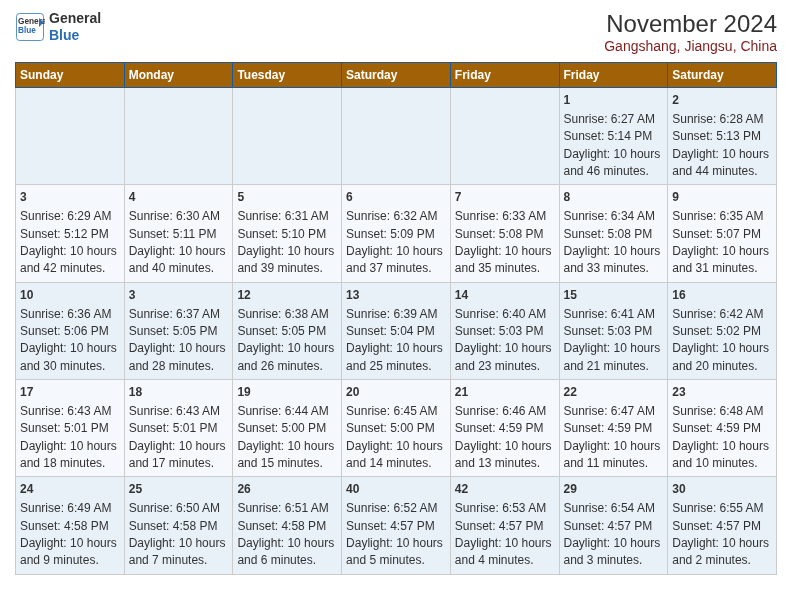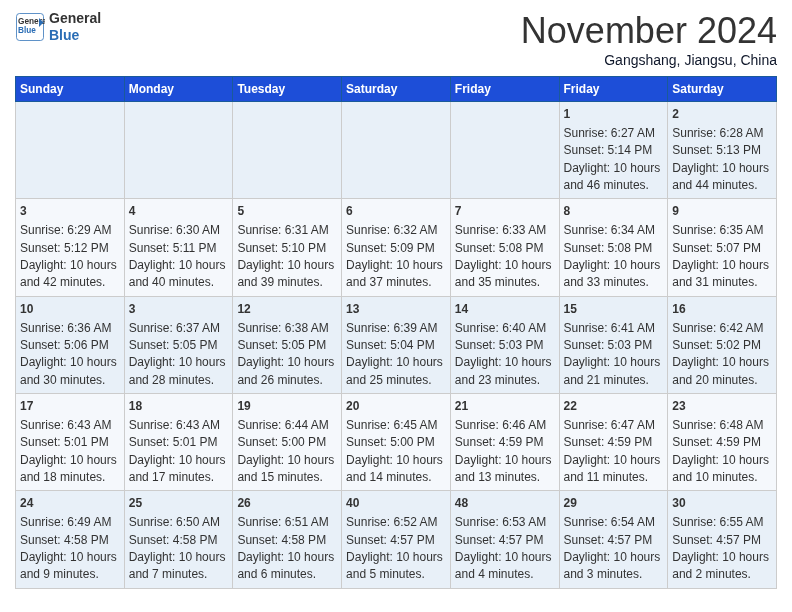--- a/index.html
+++ b/index.html
@@ -36,35 +36,35 @@
       display: block;
     }
     .logo-icon {
       width: 30px;
       height: 30px;
     }
     .title-area {
       text-align: right;
     }
     .month-title {
-      font-size: 36px;
+      font-size: 24px;
       font-weight: normal;
       color: #333;
     }
     .subtitle {
       font-size: 14px;
-      color: #0f172a;
+      color: #7f1d1d;
     }
     table {
       width: 100%;
       border-collapse: collapse;
       table-layout: fixed;
     }
     thead tr {
-      background-color: #1d4ed8;
+      background-color: #a16207;
     }
     thead th {
       color: #fff;
       font-size: 12px;
       font-weight: bold;
       padding: 5px 4px;
       text-align: left;
       border: 1px solid #1a5a9a;
     }
     tbody tr {
@@ -247,21 +247,21 @@
           </td>
           <td>
             <span class="day-num">26</span>
             <div class="day-info">Sunrise: 6:51 AM<br>Sunset: 4:58 PM<br>Daylight: 10 hours and 6 minutes.</div>
           </td>
           <td>
             <span class="day-num">40</span>
             <div class="day-info">Sunrise: 6:52 AM<br>Sunset: 4:57 PM<br>Daylight: 10 hours and 5 minutes.</div>
           </td>
           <td>
-            <span class="day-num">48</span>
+            <span class="day-num">42</span>
             <div class="day-info">Sunrise: 6:53 AM<br>Sunset: 4:57 PM<br>Daylight: 10 hours and 4 minutes.</div>
           </td>
           <td>
             <span class="day-num">29</span>
             <div class="day-info">Sunrise: 6:54 AM<br>Sunset: 4:57 PM<br>Daylight: 10 hours and 3 minutes.</div>
           </td>
           <td>
             <span class="day-num">30</span>
             <div class="day-info">Sunrise: 6:55 AM<br>Sunset: 4:57 PM<br>Daylight: 10 hours and 2 minutes.</div>
           </td>

